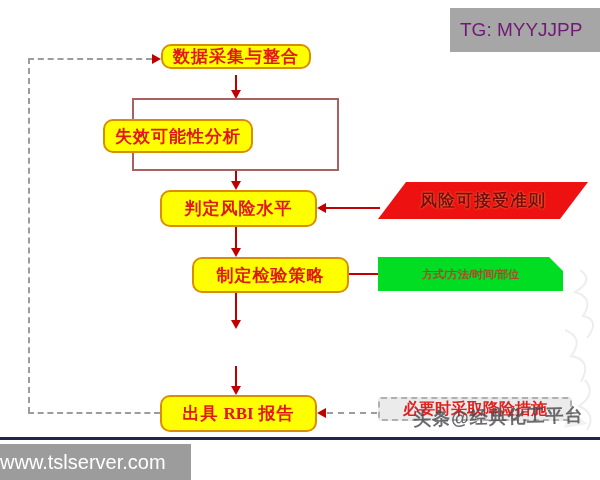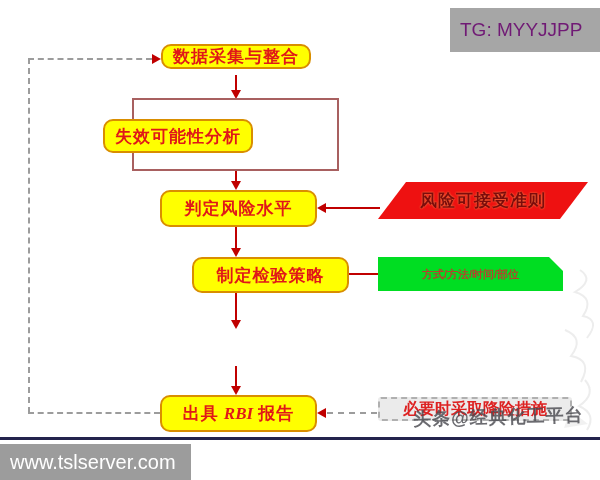--- a/index.html
+++ b/index.html
@@ -5,21 +5,21 @@
   html,body{margin:0;padding:0;}
   body{font-family:"Liberation Sans","DejaVu Sans",sans-serif;background:#fff;}
   #canvas{position:relative;width:600px;height:480px;background:#ffffff;overflow:hidden;}
 
   .node{
     position:absolute;display:flex;align-items:center;justify-content:center;
     background:var(--node-fill);border:2px solid var(--node-border);border-radius:10px;
     color:var(--node-text);font-weight:bold;font-size:17px;letter-spacing:1px;
     box-sizing:border-box;z-index:2;white-space:nowrap;
   }
-  .rbi-italic{font-style:italic;font-family:"Liberation Serif",serif;margin:0 5px;letter-spacing:0;}
+  .rbi-italic{font-family:"Liberation Serif",serif;margin:0 5px;letter-spacing:0;}
 
   .vline{position:absolute;width:2px;background:var(--arrow);z-index:1;}
   .hline{position:absolute;height:2px;background:var(--arrow);z-index:1;}
   .bracket{background:var(--bracket);}
   .tri{position:absolute;width:0;height:0;z-index:1;}
   .tri-down{border-left:5px solid transparent;border-right:5px solid transparent;border-top:9px solid var(--arrow);}
   .tri-left{border-top:5px solid transparent;border-bottom:5px solid transparent;border-right:9px solid var(--arrow);}
   .tri-right{border-top:5px solid transparent;border-bottom:5px solid transparent;border-left:9px solid var(--arrow);}
 
   .dash-h{position:absolute;height:0;border-top:2px dashed var(--dashed);z-index:0;}
@@ -53,21 +53,21 @@
   }
   .badge{
     position:absolute;left:450px;top:8px;width:150px;height:44px;
     background:var(--badge-bg);color:#701a75;font-size:19px;
     display:flex;align-items:center;padding-left:10px;box-sizing:border-box;z-index:4;
   }
   .footer-bar{position:absolute;left:0;top:437px;width:600px;height:3px;background:var(--footer-bar);z-index:4;}
   .footer-site{
     position:absolute;left:0;top:444px;width:191px;height:36px;
     background:var(--footer-box);color:#fff;font-size:20px;
-    display:flex;align-items:center;padding-left:10px;box-sizing:border-box;z-index:4;
+    display:flex;align-items:center;padding-left:0;box-sizing:border-box;z-index:4;
   }
   .decor{position:absolute;right:0;top:260px;z-index:0;opacity:.55;}
 </style>
 </head>
 <body>
 
 <div id="canvas">
 
   <div class="badge">TG: MYYJJPP</div>
 

